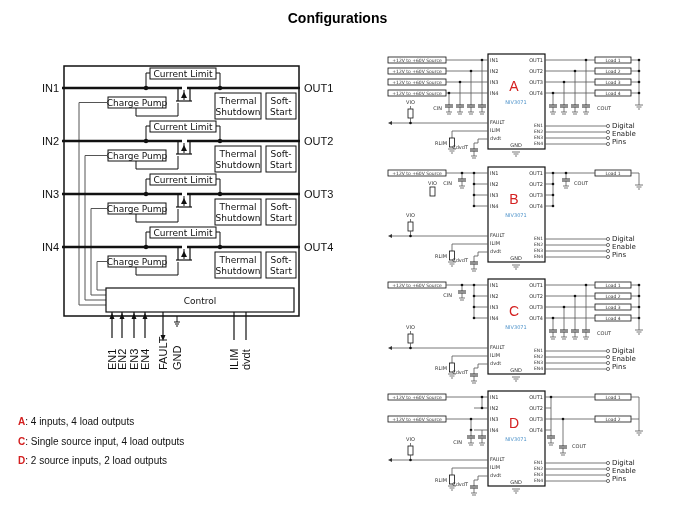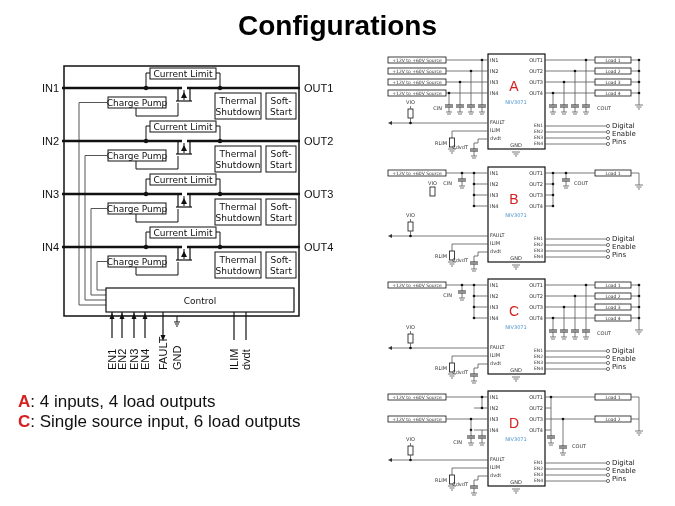--- a/index.html
+++ b/index.html
@@ -1,26 +1,26 @@
 <!DOCTYPE html>
 <html><head>
 <meta charset="utf-8">
 <style>
   html, body { margin: 0; padding: 0; background: #ffffff; }
   body { width: 675px; height: 506px; position: relative; overflow: hidden; font-family: "Liberation Sans", sans-serif; }
-  .title { position: absolute; left: 0; top: 10px; width: 675px; text-align: center; font-size: 28px; font-weight: bold; color: #000; }
+  .title { position: absolute; left: 0; top: 10px; width: 675px; text-align: center; font-size: 14px; font-weight: bold; color: #000; }
   svg { position: absolute; left: 0; top: 0; }
   .bd-text { font-family: "DejaVu Sans", sans-serif; font-size: 9px; fill: #111; }
   .pin-label { font-family: "Liberation Sans", sans-serif; font-size: 11px; fill: #111; }
   .sch-text { font-family: "DejaVu Sans", sans-serif; font-size: 5px; fill: #333; }
   .sch-text-s { font-family: "DejaVu Sans", sans-serif; font-size: 4.5px; fill: #333; }
   .sch-letter { font-family: "Liberation Sans", sans-serif; font-size: 14px; fill: #d42020; }
   .part { font-family: "DejaVu Sans", sans-serif; font-size: 5px; fill: #4a90c8; }
   .dig { font-family: "DejaVu Sans", sans-serif; font-size: 7px; fill: #222; }
-  .legend { position: absolute; left: 18px; top: 392px; font-size: 17px; line-height: 19.5px; color: #111; }
+  .legend { position: absolute; left: 18px; top: 412px; font-size: 10px; line-height: 19.5px; color: #111; }
   .legend .key { color: #d42020; font-weight: bold; }
 </style>
 </head>
 <body>
 
 <div class="title">Configurations</div>
 
 <svg id="bd" width="675" height="506" viewBox="0 0 675 506">
     <rect x="64" y="66" width="235" height="250" fill="none" stroke="#111" stroke-width="1.5"></rect>
     <g>
@@ -194,21 +194,22 @@
       <text x="238" y="370" class="pin-label" transform="rotate(-90 238 370)">ILIM</text>
     </g>
     <g>
       <line x1="246" y1="312" x2="246" y2="340" stroke="#111" stroke-width="1.2"></line>
       <text x="250" y="370" class="pin-label" transform="rotate(-90 250 370)">dvdt</text>
     </g>
   </svg>
 
 <div class="legend">
   <div><span class="key">A</span><span>: 4 inputs, 4 load outputs</span></div>
-  <div><span class="key">C</span><span>: Single source input, 6 load outputs</span></div>
+  <div><span class="key">C</span><span>: Single source input, 4 load outputs</span></div>
+  <div><span class="key">D</span><span>: 2 source inputs, 2 load outputs</span></div>
 </div>
 
 <svg id="sch" width="675" height="506" viewBox="0 0 675 506">
     <g>
       <rect x="488" y="54" width="57" height="95" fill="#fff" stroke="#111" stroke-width="1.2"></rect>
       <text x="514" y="91" class="sch-letter" text-anchor="middle">A</text>
       <text x="516" y="104" class="part" text-anchor="middle">NIV3071</text>
       <text x="490" y="62" class="sch-text" text-anchor="start">IN1</text>
       <text x="490" y="73" class="sch-text" text-anchor="start">IN2</text>
       <text x="490" y="84" class="sch-text" text-anchor="start">IN3</text>

